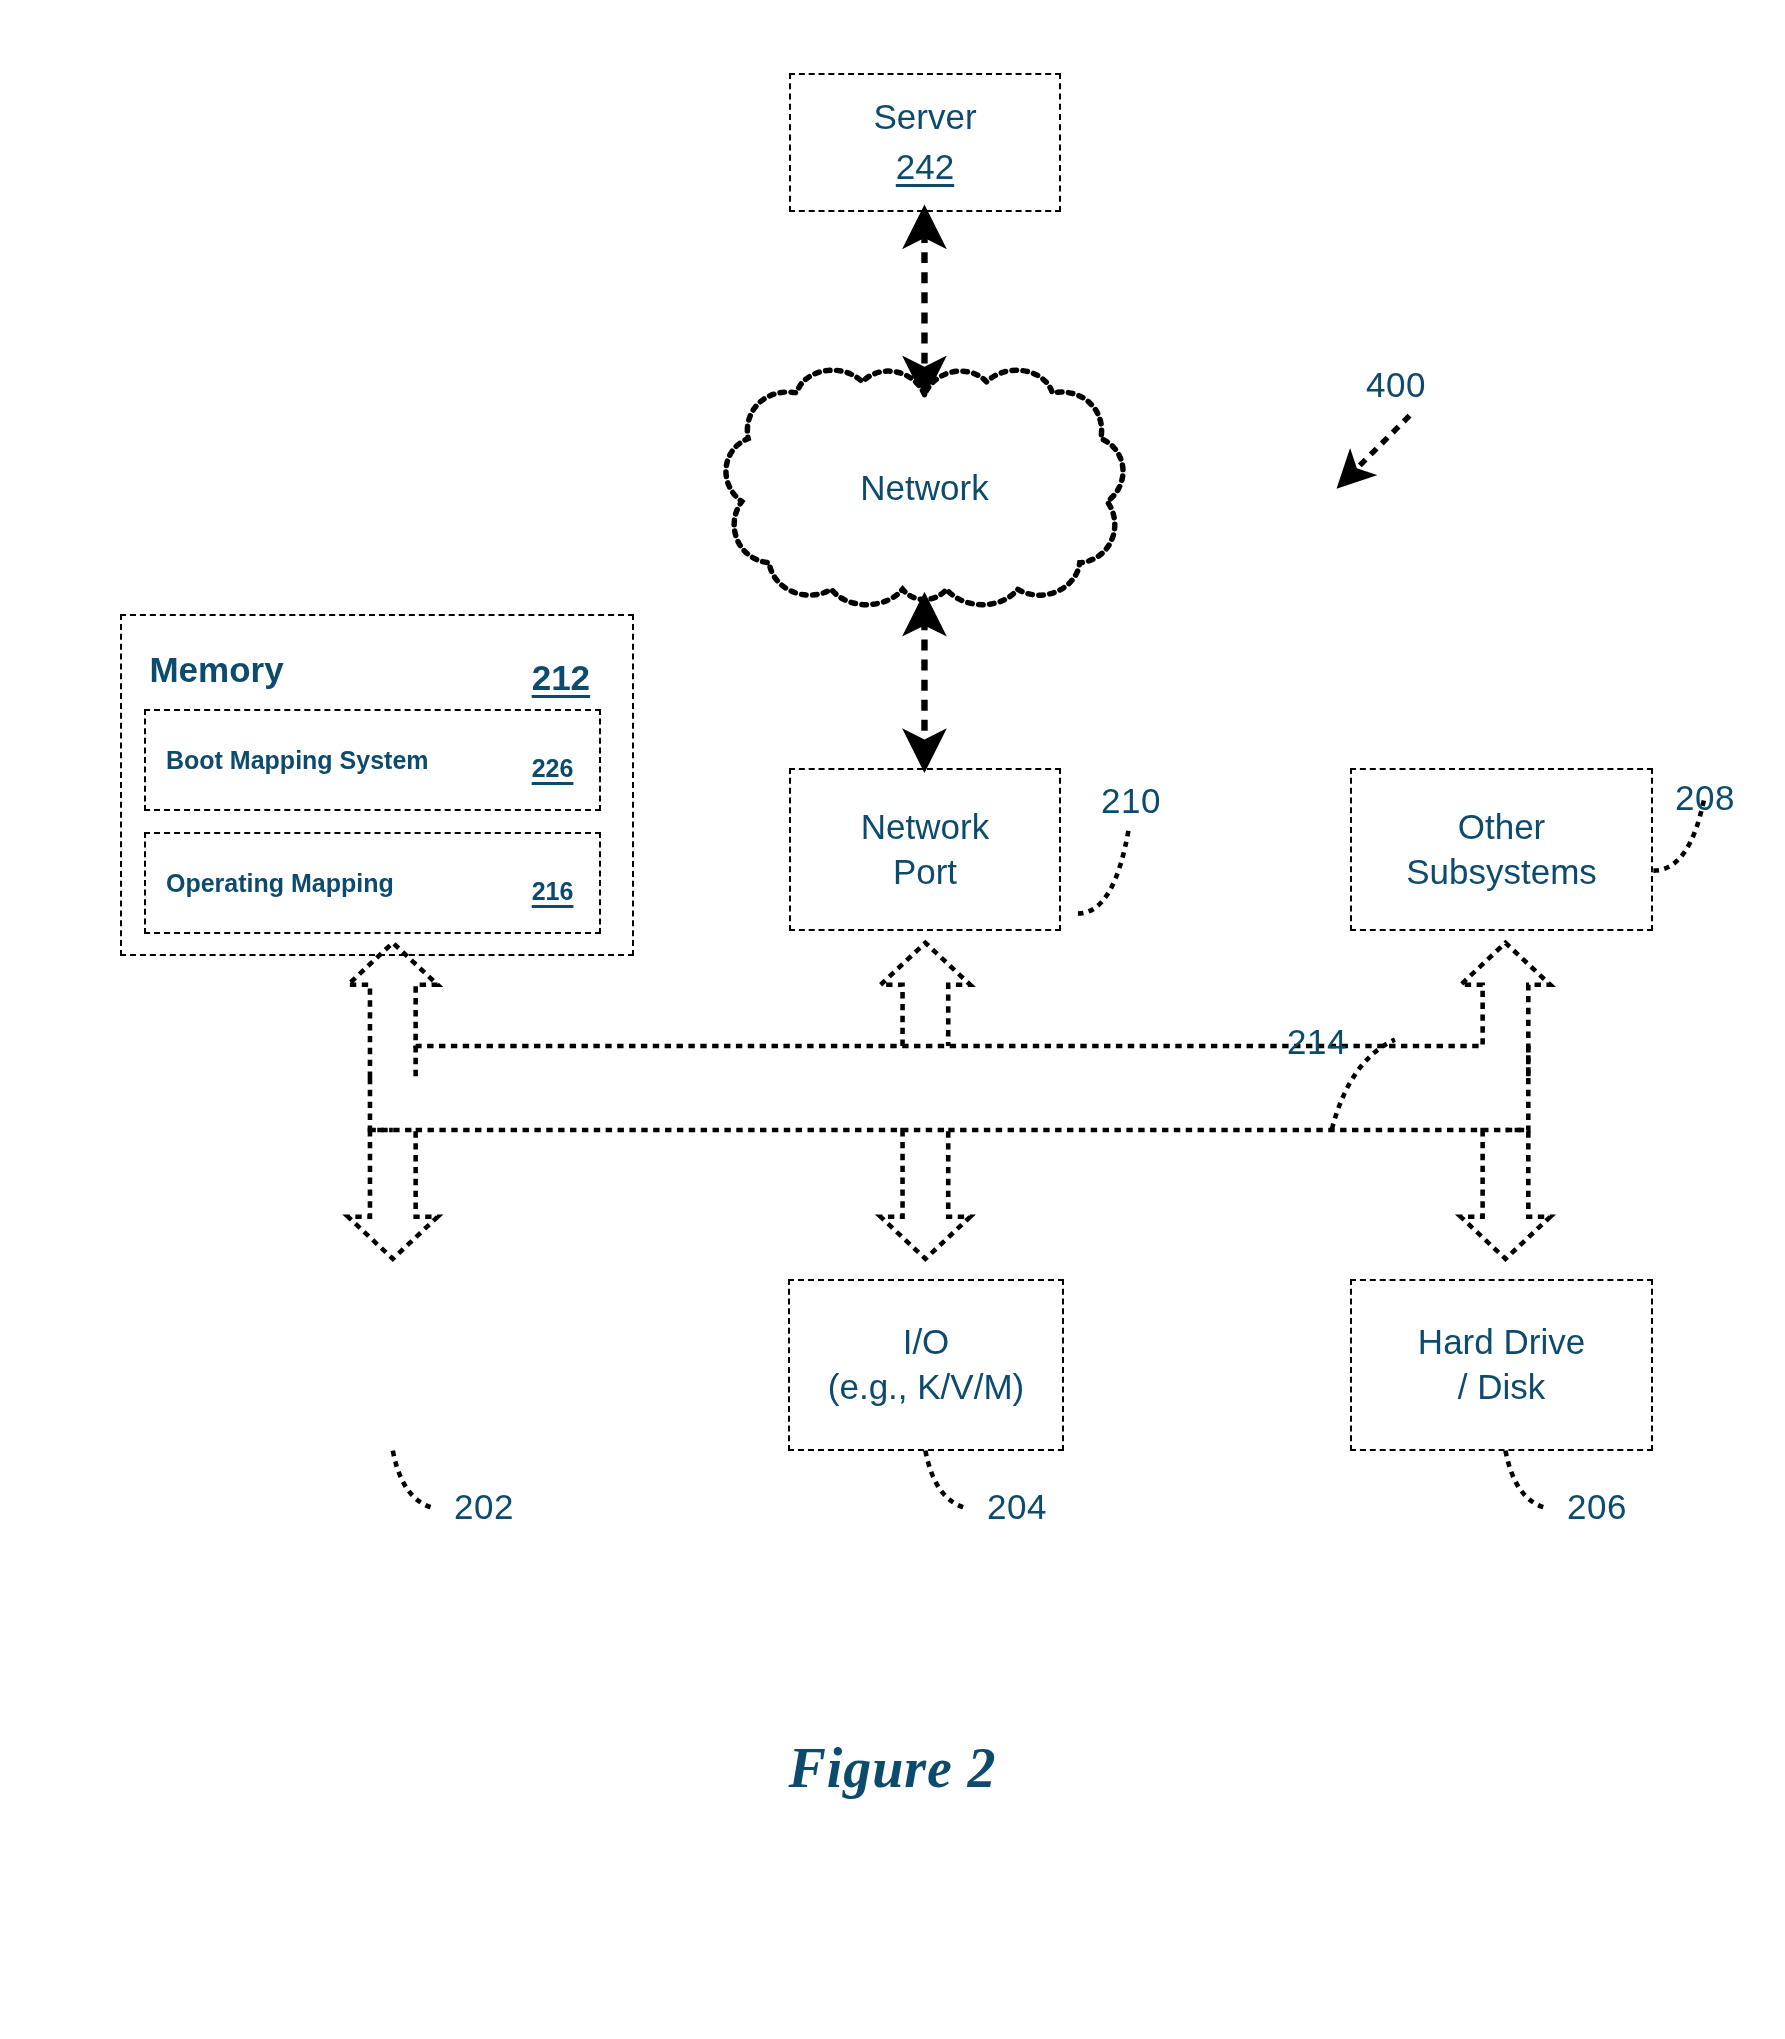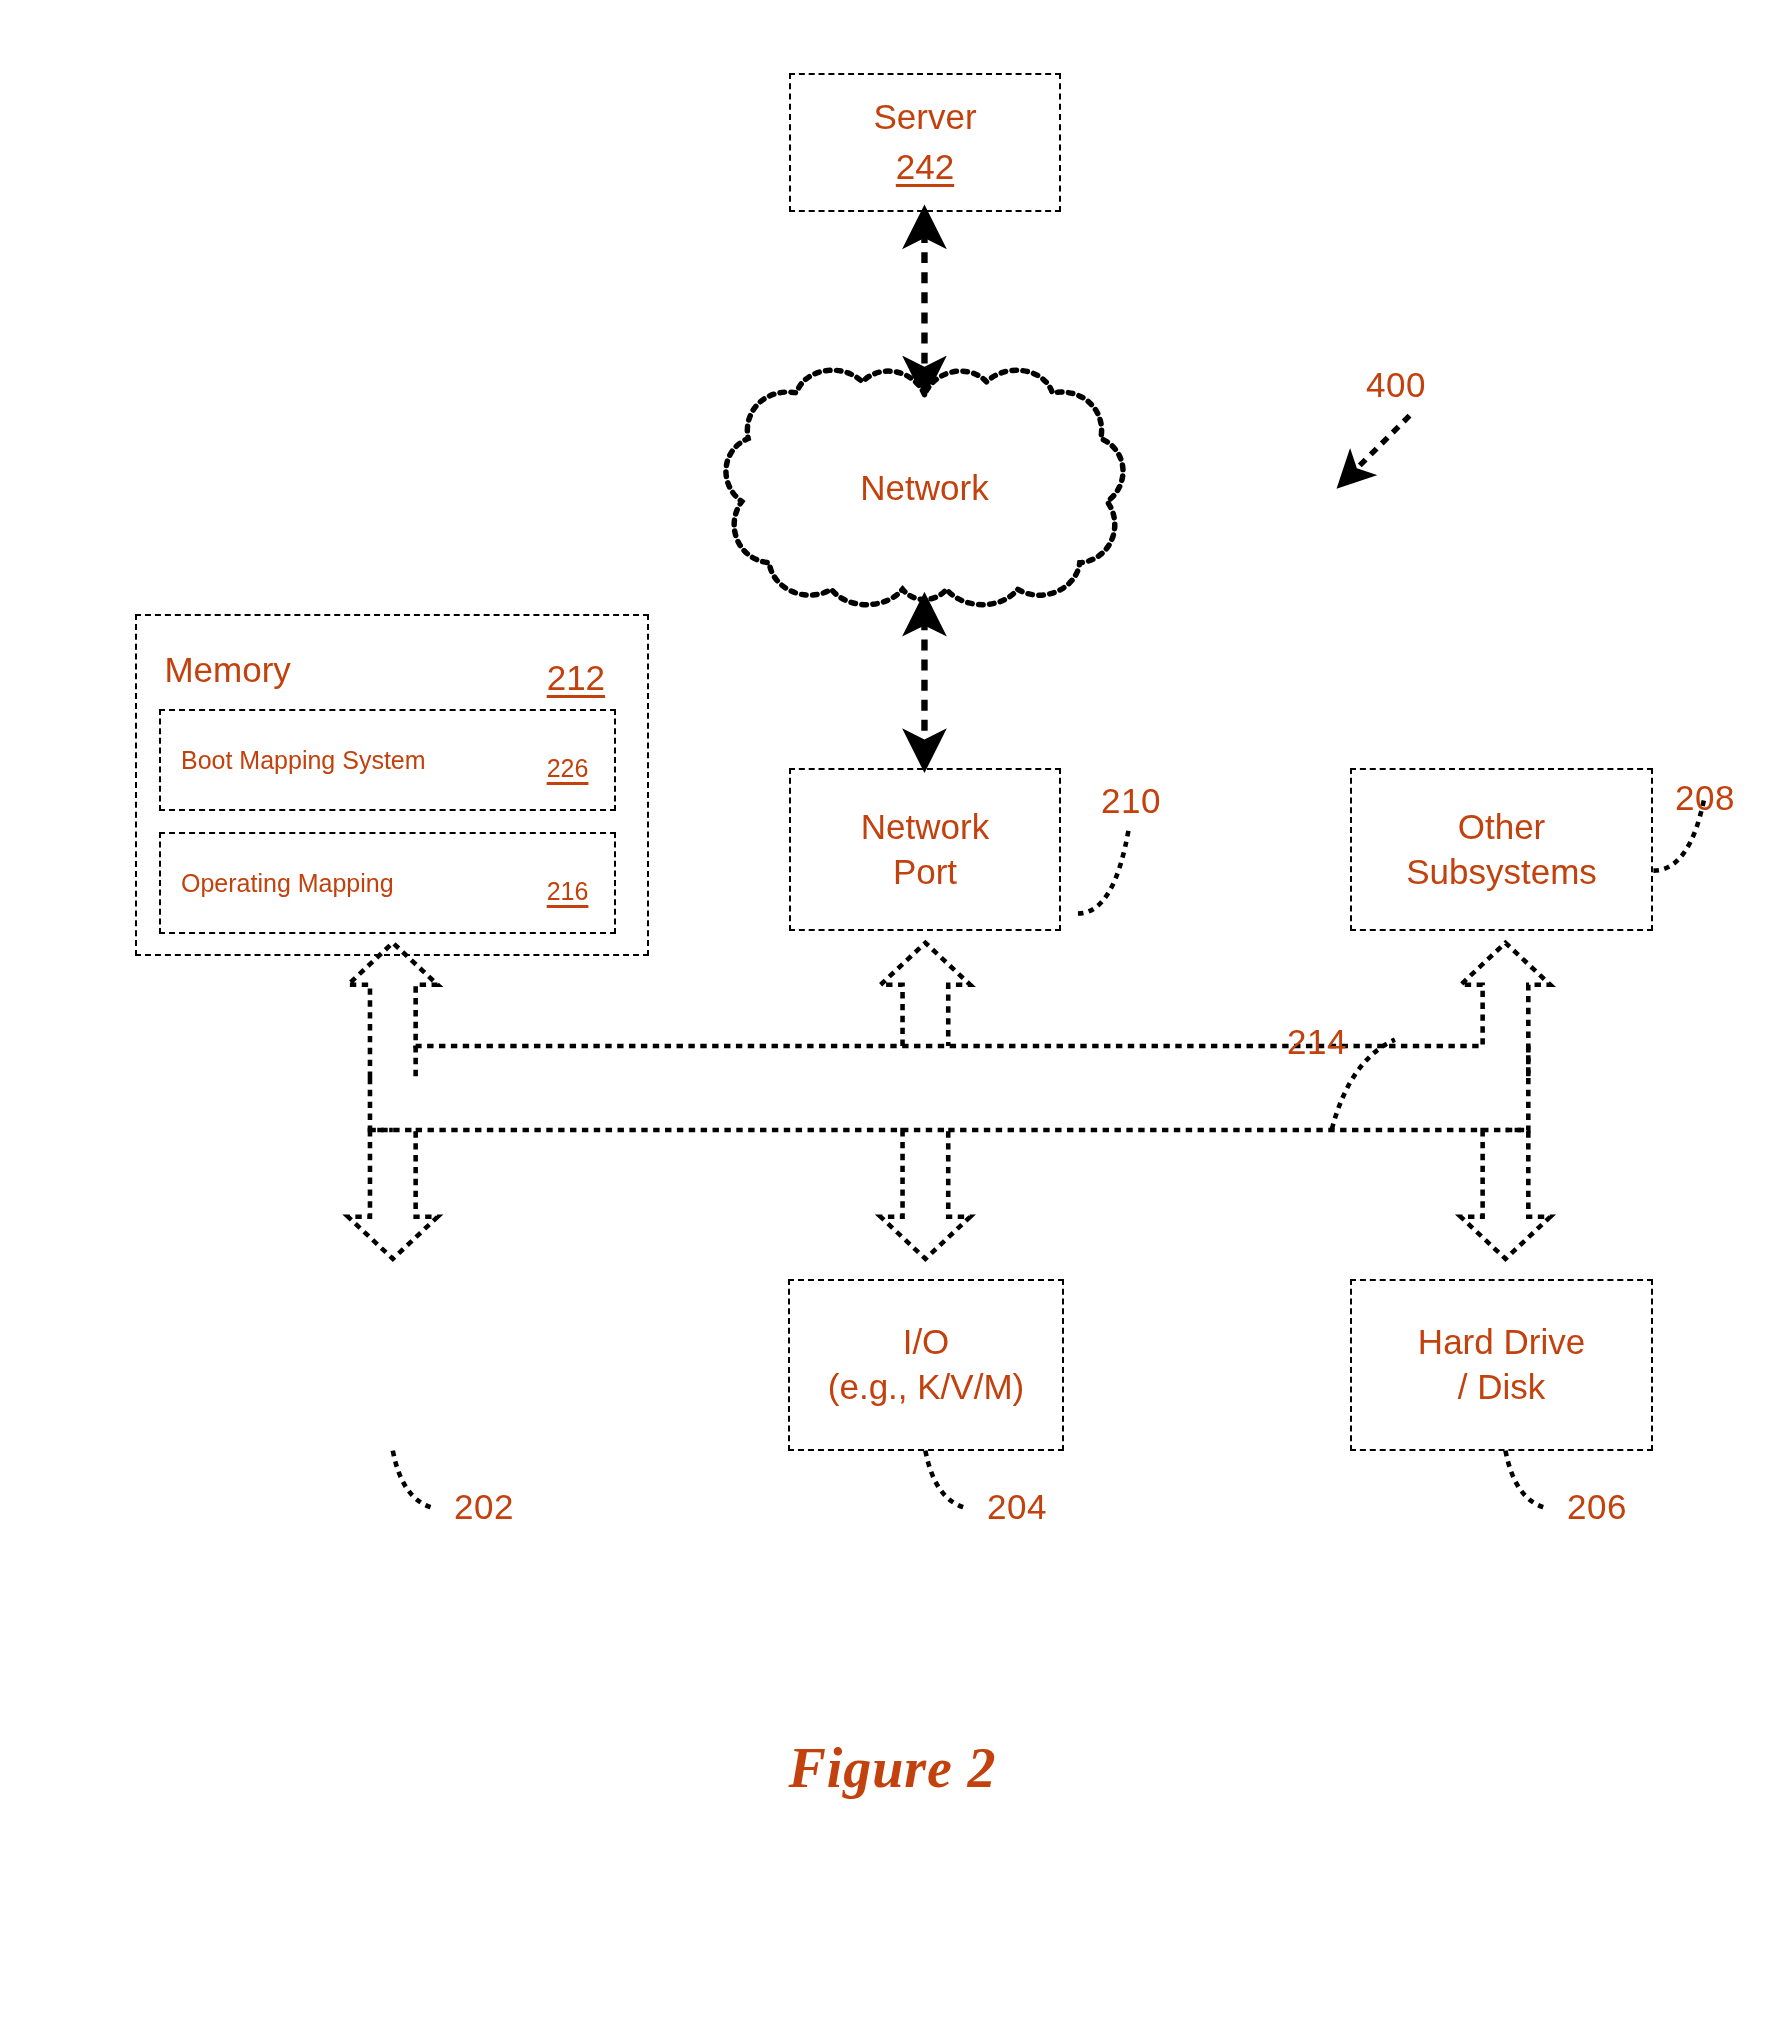--- a/index.html
+++ b/index.html
@@ -6,21 +6,21 @@
     margin: 0;
     padding: 0;
     background: #ffffff;
   }
   #page {
     position: relative;
     width: 1785px;
     height: 1904px;
     background: #ffffff;
     font-family: "Liberation Sans", sans-serif;
-    color: #c2410c;
+    color: #0c4a6e;
     overflow: hidden;
   }
   svg.layer {
     position: absolute;
     left: 0;
     top: 0;
     width: 1785px;
     height: 2039px;
     pointer-events: none;
   }
@@ -192,21 +192,21 @@
   <div class="node fs-38" id="node-io" style="left:788px; top:1279px; width:276px; height:172px;">
     <span class="lbl">I/O
 (e.g., K/V/M)</span>
   </div>
 
   <div class="node fs-38" id="node-hard-drive" style="left:1350px; top:1279px; width:303px; height:172px;">
     <span class="lbl">Hard Drive
 / Disk</span>
   </div>
 
-  <div id="memory-box" style="left:135px; top:614px; width:514px; height:342px;">
+  <div id="memory-box" style="left:120px; top:614px; width:514px; height:342px;font-weight:bold;">
 
     <div class="mem-head" style="left:27.4px; top:27.4px; width:459px; height:53px;">
       <span style="position:absolute; left:0;">Memory</span>
       <span class="refnum-u" style="position:absolute; right:18.3px;">212</span>
     </div>
 
     <div class="mem-sub" style="left:22px; top:93px; width:457px; height:102px;">
       <span class="mem-name" style="left:20px;">Boot Mapping System</span>
       <span class="mem-name refnum-u" style="right:25.6px;">226</span>
     </div>

